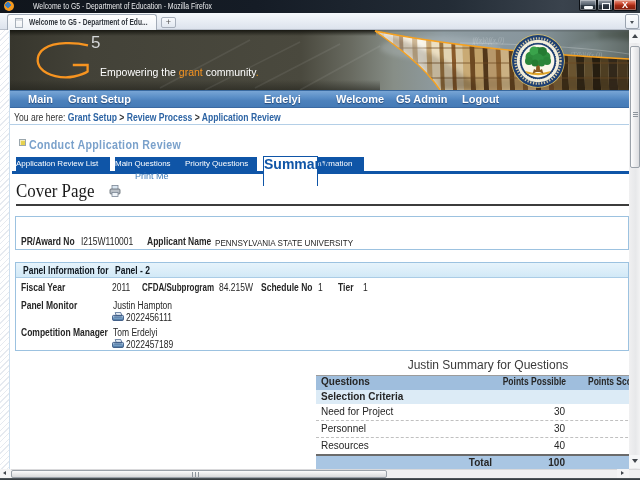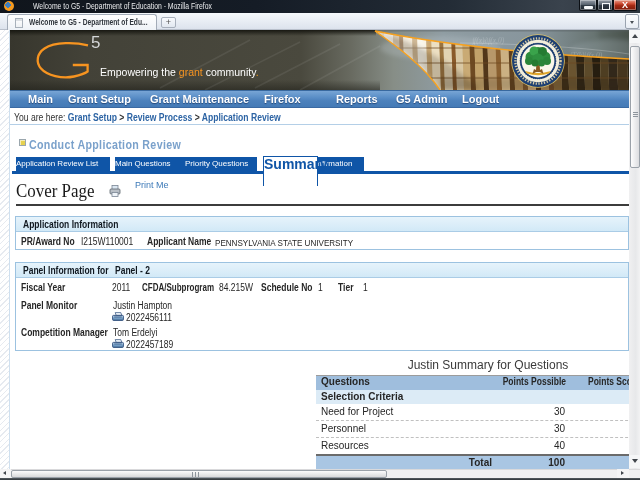--- a/index.html
+++ b/index.html
@@ -46,21 +46,21 @@
 #hicon{left:19px;top:109px;width:7px;height:7px;background:#e6d14f;border:1px solid #9aa6ad;box-shadow:inset 1px 1px 0 rgba(255,255,255,.6);}
 #hdg{left:29px;top:107px;font-size:13px;font-weight:bold;color:#7aa1cb;letter-spacing:0.4px;transform:scaleX(.82);transform-origin:0 0;white-space:nowrap;}
 
 
 .ptab{top:127px;height:14px;background:#0f55a7;color:#fff;font-size:8px;line-height:14px;text-align:left;white-space:nowrap;}
 #pt4{top:126px;height:30px;background:#fff;color:#0f55a7;font-weight:bold;font-size:14px;border:1px solid #0f55a7;border-bottom:none;line-height:15px;z-index:3;}
 #tabline{left:12px;top:141px;width:617px;height:3px;background:#0f55a7;}
 
 
 #cover{left:16px;top:150px;font-family:"Liberation Serif",serif;font-size:19px;color:#1a1a1a;transform:scaleX(.89);transform-origin:0 0;white-space:nowrap;}
-#printme{left:123px;top:150px;font-size:9px;color:#3d7ab8;padding-left:12px;}
+#printme{left:123px;top:141px;font-size:9px;color:#3d7ab8;padding-left:12px;}
 #hr1{left:16px;top:174px;width:613px;height:2px;background:#3c3c3c;}
 
 
 .ibox{left:15px;width:614px;border:1px solid #9cc2e0;background:#fff;}
 .ihdr{position:absolute;left:0;top:0;right:0;height:15px;background:linear-gradient(#e6f3fb,#d2e9f7);border-bottom:1px solid #aacce6;}
 .ihdr b{position:absolute;left:7px;top:2px;font-size:10px;color:#101820;transform:scaleX(.85);transform-origin:0 0;white-space:nowrap;}
 #box1{top:186px;height:34px;}
 #box2{top:232px;height:89px;}
 .lbl{position:absolute;font-size:10px;font-weight:bold;color:#262626;white-space:nowrap;transform:scaleX(.85);transform-origin:0 0;}
 .val{position:absolute;font-size:10px;color:#262626;white-space:nowrap;transform:scaleX(.85);transform-origin:0 0;}
@@ -254,23 +254,22 @@
         <circle cx="9" cy="0" r="4" fill="#2a8539"></circle>
         <circle cx="0" cy="-2" r="5.5" fill="#2f9040"></circle>
         <circle cx="-3" cy="2" r="3.5" fill="#257b32"></circle>
         <circle cx="3.5" cy="2" r="3.5" fill="#2a8539"></circle>
       </g>
     </g>
   </svg>
   <div id="nav" class="abs">
     <span style="left:18px">Main</span>
     <span style="left:58px">Grant Setup</span>
-    <span style="left:140px">Grant Maintenance</span>
-    <span style="left:254px">Firefox</span>
-    <span style="left:326px">Reports</span>
+    <span style="left:254px">Erdelyi</span>
+    <span style="left:326px">Welcome</span>
     <span style="left:386px">G5 Admin</span>
     <span style="left:452px">Logout</span>
   </div>
   <div id="bc" class="abs"><span style="font-weight:normal;">You are here:</span> <a>Grant Setup</a> &gt; <a>Review Process</a> &gt; <a>Application Review</a></div>
   <div id="bcline" class="abs"></div>
   <div id="hicon" class="abs"></div>
   <div id="hdg" class="abs">Conduct Application Review</div>
 
   <div class="ptab abs" style="left:16px;width:94px;">Application Review List</div>
   <div class="ptab abs" style="left:115px;width:84px;">Main Questions</div>
@@ -282,23 +281,20 @@
   <div id="cover" class="abs">Cover Page</div>
   <svg class="abs" style="left:109px;top:155px" width="12" height="12" viewBox="0 0 12 12">
     <rect x="3" y="0.5" width="6" height="4" fill="#dbe7f2" stroke="#7a8694" stroke-width="0.8"></rect>
     <rect x="1" y="4" width="10" height="5" rx="1" fill="#b9bfc6" stroke="#5c646d" stroke-width="0.8"></rect>
     <rect x="3" y="7.5" width="6" height="4" fill="#eef3f8" stroke="#7a8694" stroke-width="0.8"></rect>
   </svg>
   <div id="printme" class="abs">Print Me</div>
   <div id="hr1" class="abs"></div>
 
   <div id="box1" class="ibox abs">
-    <div class="ihdr">
-        <b>Application Information</b>
-      </div>
     <div class="lbl" style="left:5px;top:19px;">PR/Award No</div>
     <div class="val" style="left:65px;top:19px;">I215W110001</div>
     <div class="lbl" style="left:131px;top:19px;">Applicant Name</div>
     <div class="val" style="left:199px;top:20px;font-size:9.5px;">PENNSYLVANIA STATE UNIVERSITY</div>
   </div>
 
   <div id="box2" class="ibox abs">
     <div class="ihdr">
         <b>Panel Information for</b>
         <b style="left:99px;font-size:10px;">Panel - 2</b>

